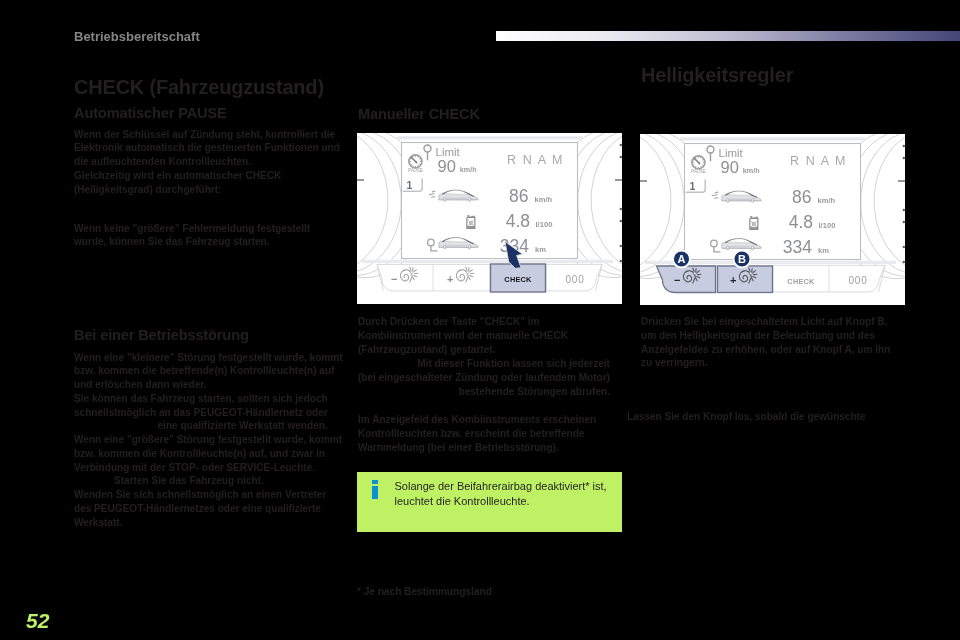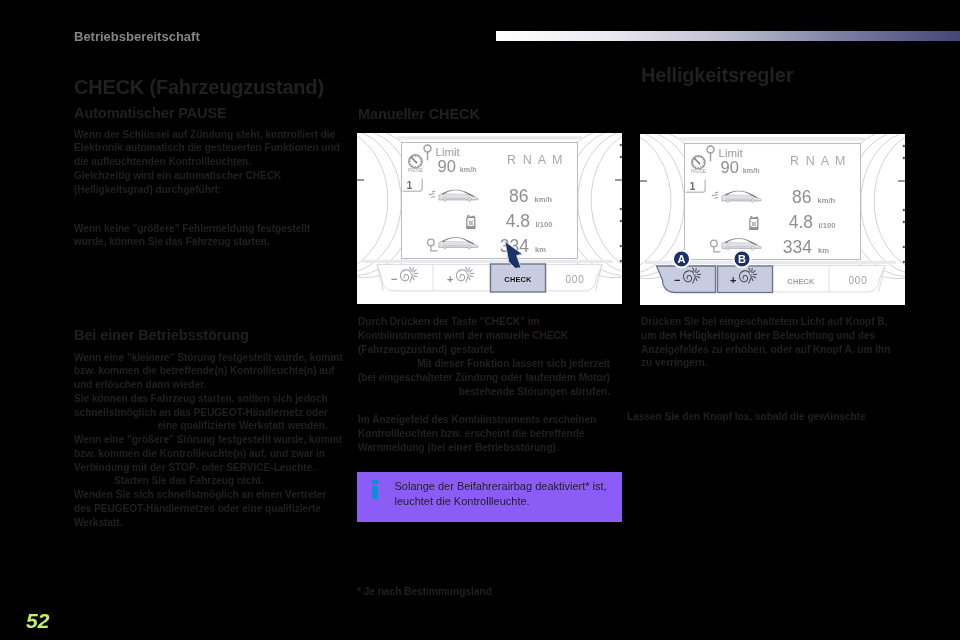--- a/index.html
+++ b/index.html
@@ -7,21 +7,21 @@
   .page{position:absolute;left:0;top:0;width:960px;height:640px;background:#000;}
   .chapter{position:absolute;left:74px;top:29px;font-size:13px;font-weight:bold;color:#858585;letter-spacing:0;}
   .topbar{position:absolute;left:496px;top:31px;width:464px;height:10px;
      background:linear-gradient(90deg,#ffffff 0%,#e8e8ef 25%,#bdbdd1 50%,#7c7ca3 75%,#454577 100%);}
   .h1{position:absolute;left:74px;top:76px;font-size:20px;font-weight:bold;color:#231f20;letter-spacing:-.2px;}
   .h2{position:absolute;font-size:14.6px;font-weight:bold;color:#231f20;letter-spacing:-.15px;}
   .h1b{position:absolute;font-size:20px;font-weight:bold;color:#231f20;letter-spacing:-.2px;}
   .para{position:absolute;}
   .ln{font-size:10.1px;font-weight:bold;color:#231f20;line-height:13.75px;letter-spacing:-.02px;white-space:pre;}
   .figure{position:absolute;}
-  .infobox{position:absolute;left:357px;top:472px;width:265px;height:50px;background:#8b5cf6;}
+  .infobox{position:absolute;left:357px;top:472px;width:265px;height:60px;background:#bef264;}
   .infoi{position:absolute;left:14.8px;top:8px;width:6px;height:18.5px;}
   .infoi .dot{position:absolute;left:0;top:0;width:6px;height:4px;background:#0b90d4;}
   .infoi .stem{position:absolute;left:0;top:5.5px;width:6px;height:13px;background:#0b90d4;}
   .infotxt{position:absolute;left:37.5px;top:7px;width:230px;}
   .infotxt .il{font-size:11px;color:#231f20;line-height:14.5px;white-space:pre;}
   .foot{position:absolute;left:357px;top:586px;font-size:10.3px;font-weight:bold;color:#231f20;letter-spacing:-.1px;}
   .pagenum{position:absolute;left:26px;top:609px;font-size:21px;font-weight:bold;color:#bef264;font-style:italic;}
   .wm{position:absolute;left:677px;top:640px;font-size:28px;color:#8c8c8c;letter-spacing:-.55px;}
 </style>
 </head>

